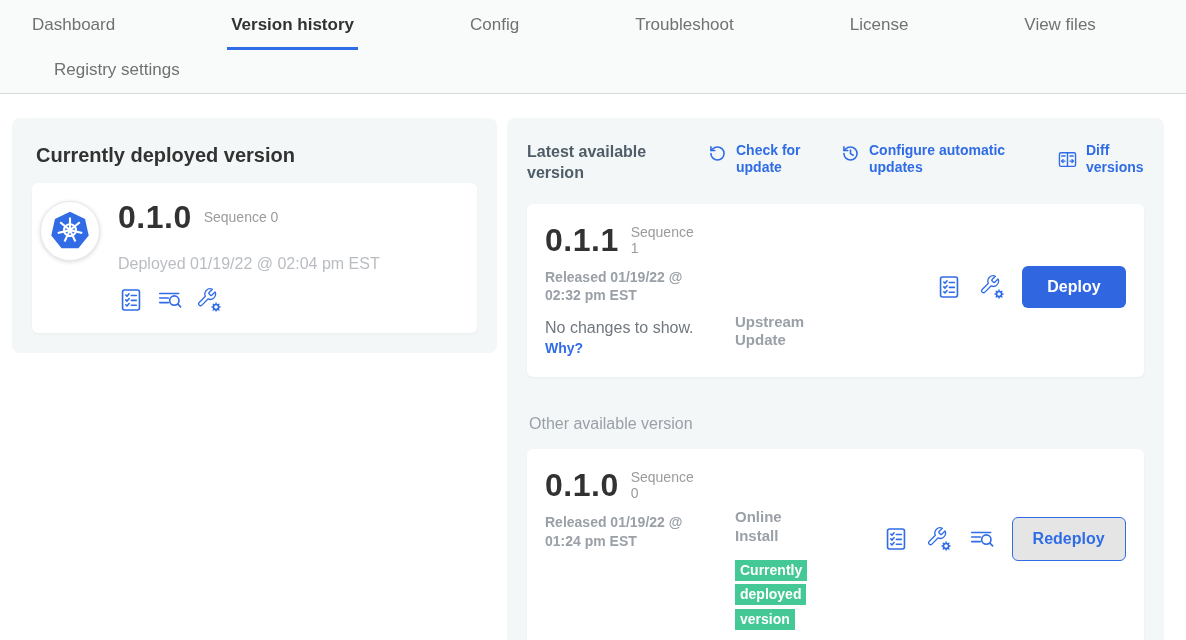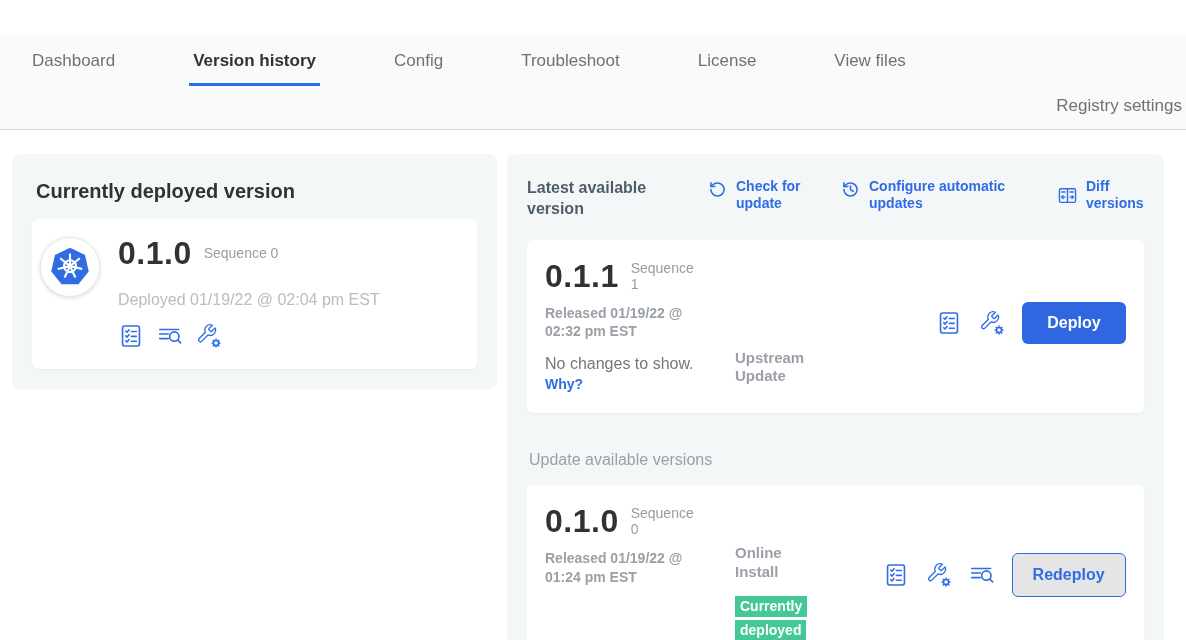--- a/index.html
+++ b/index.html
@@ -8,24 +8,24 @@
     --gray-light:#b9bdc1; --panel:#f4f7f8; --nav-border:#d4d8d8;
   }
   *{box-sizing:border-box;}
   body{
     margin:0; width:1186px; height:640px; overflow:hidden; background:#fff;
     font-family:"Liberation Sans","DejaVu Sans",sans-serif; color:var(--dark);
     -webkit-font-smoothing:antialiased;
   }
   
   .nav{background:#f9fafa;border-bottom:1px solid var(--nav-border);padding-left:28px;}
-  .nav-row1{display:flex;gap:70px;padding-top:15px;margin-top:36px;}
+  .nav-row1{display:flex;gap:108px;padding-top:15px;}
   .tab{font-size:17px;font-weight:500;color:#717171;padding:0 4px 12px 4px;cursor:pointer;white-space:nowrap;}
   .tab.active{color:var(--dark);font-weight:700;border-bottom:3px solid var(--accent);}
-  .nav-row2{padding:10px 0 13px 22px;text-align:right;}
+  .nav-row2{padding:10px 0 13px 22px;}
   
   .main{display:flex;align-items:flex-start;gap:10px;padding:24px 24px 0 12px;}
   .panel{background:var(--panel);border-radius:8px;padding:20px;}
   .left-panel{width:485px;flex:0 0 485px;}
   .right-panel{flex:1;}
   .white-card{background:#fff;border-radius:6px;box-shadow:0 1px 2px rgba(50,50,50,.05);}
   
   .deployed-title{font-size:20px;font-weight:700;margin:6px 0 16px 4px;color:var(--dark);}
   .deployed-card{display:flex;gap:18px;padding:18px 20px 20px 8px;align-items:flex-start;}
   .k8s-circle{width:60px;height:60px;border-radius:50%;background:#fff;border:1px solid #e7e9ea;
@@ -230,21 +230,21 @@
                 <line x1="16.73" y1="16.73" x2="15.88" y2="15.88"></line>
               <line x1="18.5" y1="16.0" x2="18.5" y2="14.8"></line>
                 <line x1="20.27" y1="16.73" x2="21.12" y2="15.88"></line>
             </g>
           </svg>
         </span>
         <button class="btn btn-primary">Deploy</button>
       </div>
     </div>
 
-    <h3 class="other-title">Update available versions</h3>
+    <h3 class="other-title">Other available version</h3>
 
     <div class="white-card version-card">
       <div class="vc-left">
         <div class="version-row">
           <span class="version-num">0.1.0</span>
           <span class="seq wrap">Sequence 0</span>
         </div>
         <div class="released">Released 01/19/22 @ 01:24 pm EST</div>
       </div>
       <div class="vc-mid">

